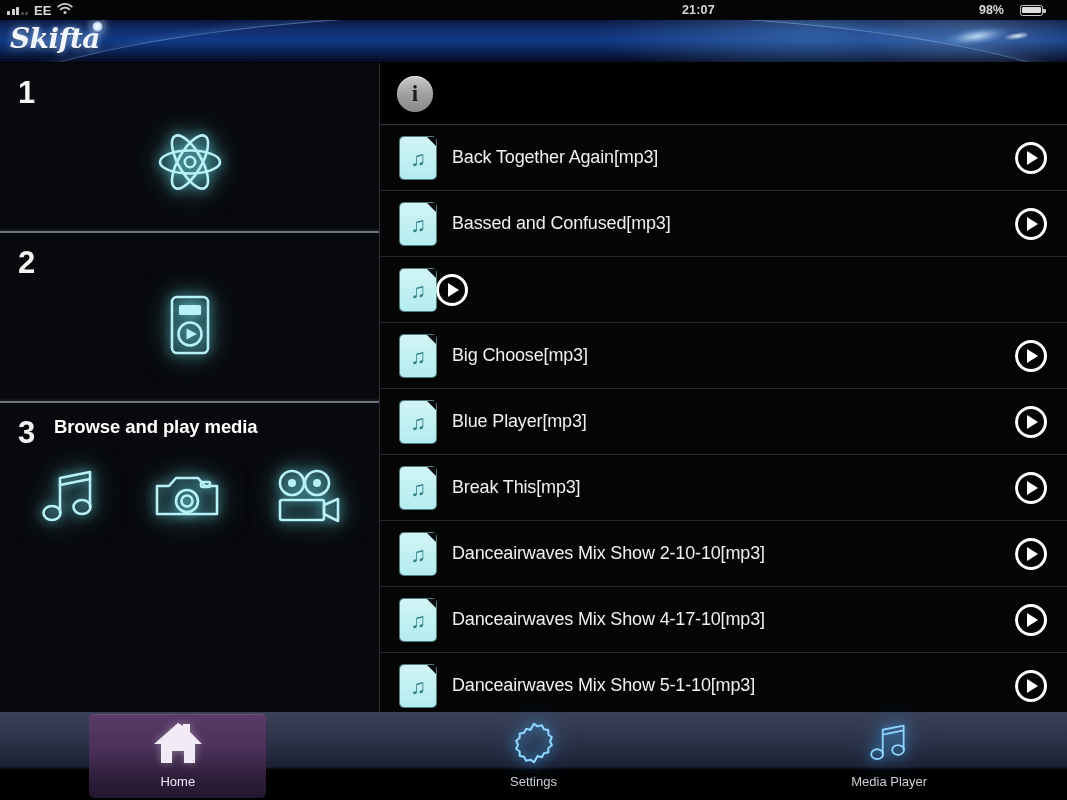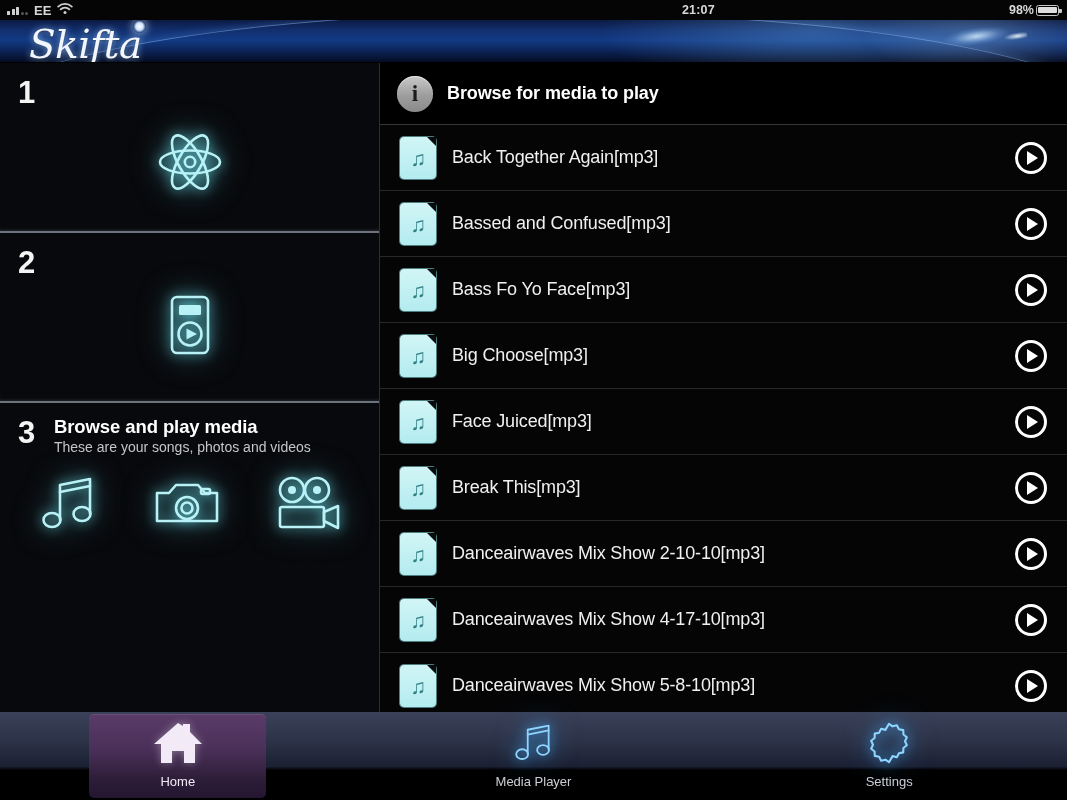--- a/index.html
+++ b/index.html
@@ -42,22 +42,22 @@
   .sb-center {
     width: 34%;
     text-align: right;
     letter-spacing: 0.2px;
   }
   .sb-right {
     width: 33%;
     display: flex;
     align-items: center;
     justify-content: flex-end;
-    gap: 2px;
-    padding-right: 8px;
+    gap: 16px;
+    padding-right: 24px;
   }
   .signal-bars {
     display: flex;
     align-items: flex-end;
     gap: 1.5px;
     height: 10px;
   }
   .signal-bars i {
     display: block;
     width: 3px;
@@ -116,26 +116,26 @@
     right:40px; top:2px;
     width:120px; height:34px;
     background:
       radial-gradient(ellipse 46px 12px at 58% 46%, rgba(210,235,255,0.85) 0%, rgba(150,200,255,0.22) 48%, rgba(0,0,0,0) 72%),
       radial-gradient(ellipse 20px 5px at 92% 62%, rgba(235,248,255,0.95) 0%, rgba(0,0,0,0) 70%);
     transform: rotate(-8deg);
     filter: blur(0.4px);
   }
   .logo {
     position:absolute;
-    left:29px; top:2px;
+    left:10px; top:2px;
     color:#f2f6ff;
     font-family:"DejaVu Serif", serif;
     font-style: italic;
-    font-weight: normal;
-    font-size: 39px;
+    font-weight: bold;
+    font-size: 28px;
     letter-spacing: -0.6px;
     text-shadow: 0 0 7px rgba(160,205,255,0.85), 0 1px 2px rgba(0,0,0,0.7);
   }
   .logo .star {
     position:absolute;
     right:-4px; top:-2px;
     width:13px; height:13px;
     border-radius:50%;
     background: radial-gradient(circle, #ffffff 0%, #cfe4ff 40%, rgba(140,190,255,0.0) 72%);
     box-shadow: 0 0 8px rgba(200,230,255,0.9);
@@ -443,21 +443,20 @@
             </svg>
           </span>
         </div>
       </div>
 
       <div class="step s3">
         <div class="step-head">
           <div class="step-num">3</div>
           <div class="step-text">
             <div class="step-title">Browse and play media</div>
-            <div class="step-sub">These are your songs, photos and videos</div>
           </div>
         </div>
         <div class="icon-row">
           <span class="neon">
             <svg width="66" height="66" viewBox="0 0 66 66">
               <path d="M24 49V14l30-6v35"></path>
               <path d="M24 21l30-6"></path>
               <ellipse cx="16" cy="49" rx="8.5" ry="7"></ellipse>
               <ellipse cx="46" cy="43" rx="8.5" ry="7"></ellipse>
             </svg>
@@ -481,21 +480,20 @@
             </svg>
           </span>
         </div>
       </div>
 
     </div>
 
     <div class="main">
       <div class="main-head">
         <div class="info-icon">i</div>
-        <div class="main-head-title">Browse for media to play</div>
       </div>
       <div class="list" id="media-list">
           <div class="row">
             <div class="file-icon">
               <span>♫</span>
             </div>
             <div class="row-title">Back Together Again[mp3]</div>
             <div class="play-btn">
               <i></i>
             </div>
@@ -506,39 +504,38 @@
             </div>
             <div class="row-title">Bassed and Confused[mp3]</div>
             <div class="play-btn">
               <i></i>
             </div>
           </div>
           <div class="row">
             <div class="file-icon">
               <span>♫</span>
             </div>
-            <div class="row-title">Bass Fo Yo Face[mp3]</div>
             <div class="play-btn">
               <i></i>
             </div>
           </div>
           <div class="row">
             <div class="file-icon">
               <span>♫</span>
             </div>
             <div class="row-title">Big Choose[mp3]</div>
             <div class="play-btn">
               <i></i>
             </div>
           </div>
           <div class="row">
             <div class="file-icon">
               <span>♫</span>
             </div>
-            <div class="row-title">Face Juiced[mp3]</div>
+            <div class="row-title">Blue Player[mp3]</div>
             <div class="play-btn">
               <i></i>
             </div>
           </div>
           <div class="row">
             <div class="file-icon">
               <span>♫</span>
             </div>
             <div class="row-title">Break This[mp3]</div>
             <div class="play-btn">
@@ -560,60 +557,60 @@
             </div>
             <div class="row-title">Danceairwaves Mix Show 4-17-10[mp3]</div>
             <div class="play-btn">
               <i></i>
             </div>
           </div>
           <div class="row">
             <div class="file-icon">
               <span>♫</span>
             </div>
-            <div class="row-title">Danceairwaves Mix Show 5-8-10[mp3]</div>
+            <div class="row-title">Danceairwaves Mix Show 5-1-10[mp3]</div>
             <div class="play-btn">
               <i></i>
             </div>
           </div>
         </div>
     </div>
 
   </div>
 
   <div class="tabbar" id="tabbar">
       <div class="tab active">
         <div class="tab-inner">
           <div class="tab-icon">
             <span class="house"><svg width="52" height="46" viewBox="0 0 52 46">
                 <path d="M26 3L2 24h7v19h11V31h12v12h11V24h7L38 12V4h-7v2z"></path>
               </svg></span>
           </div>
           <div class="tab-label">Home</div>
+        </div>
+      </div>
+      <div class="tab">
+        <div class="tab-inner">
+          <div class="tab-icon">
+            <span class="neon-blue"><svg width="48" height="48" viewBox="0 0 60 60">
+                <path d="M30 6l4.5 3.2 5.3-1.3 2.6 4.9 5.4 1.1.2 5.5 4.3 3.4-2.3 5 2.3 5-4.3 3.4-.2 5.5-5.4 1.1-2.6 4.9-5.3-1.3L30 54l-4.5-3.2-5.3 1.3-2.6-4.9-5.4-1.1-.2-5.5-4.3-3.4 2.3-5-2.3-5 4.3-3.4.2-5.5 5.4-1.1 2.6-4.9 5.3 1.3z"></path>
+                <ellipse cx="30" cy="30" r="8"></ellipse>
+              </svg></span>
+          </div>
+          <div class="tab-label">Settings</div>
         </div>
       </div>
       <div class="tab">
         <div class="tab-inner">
           <div class="tab-icon">
             <span class="neon-blue"><svg width="46" height="46" viewBox="0 0 66 66">
                 <path d="M24 49V14l30-6v35"></path>
                 <path d="M24 21l30-6"></path>
                 <ellipse cx="16" cy="49" rx="8.5" ry="7"></ellipse>
                 <ellipse cx="46" cy="43" rx="8.5" ry="7"></ellipse>
               </svg></span>
           </div>
           <div class="tab-label">Media Player</div>
         </div>
       </div>
-      <div class="tab">
-        <div class="tab-inner">
-          <div class="tab-icon">
-            <span class="neon-blue"><svg width="48" height="48" viewBox="0 0 60 60">
-                <path d="M30 6l4.5 3.2 5.3-1.3 2.6 4.9 5.4 1.1.2 5.5 4.3 3.4-2.3 5 2.3 5-4.3 3.4-.2 5.5-5.4 1.1-2.6 4.9-5.3-1.3L30 54l-4.5-3.2-5.3 1.3-2.6-4.9-5.4-1.1-.2-5.5-4.3-3.4 2.3-5-2.3-5 4.3-3.4.2-5.5 5.4-1.1 2.6-4.9 5.3 1.3z"></path>
-                <ellipse cx="30" cy="30" r="8"></ellipse>
-              </svg></span>
-          </div>
-          <div class="tab-label">Settings</div>
-        </div>
-      </div>
     </div>
 
 </div>
 
 </body></html>

